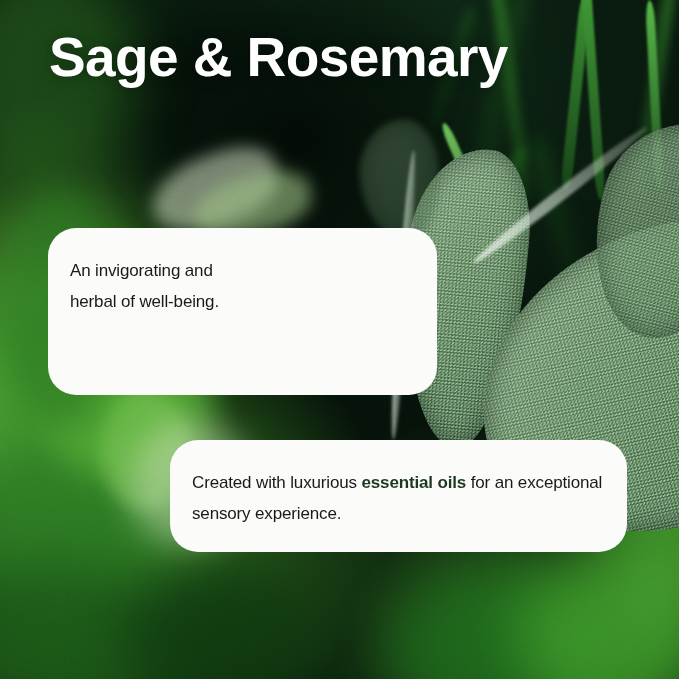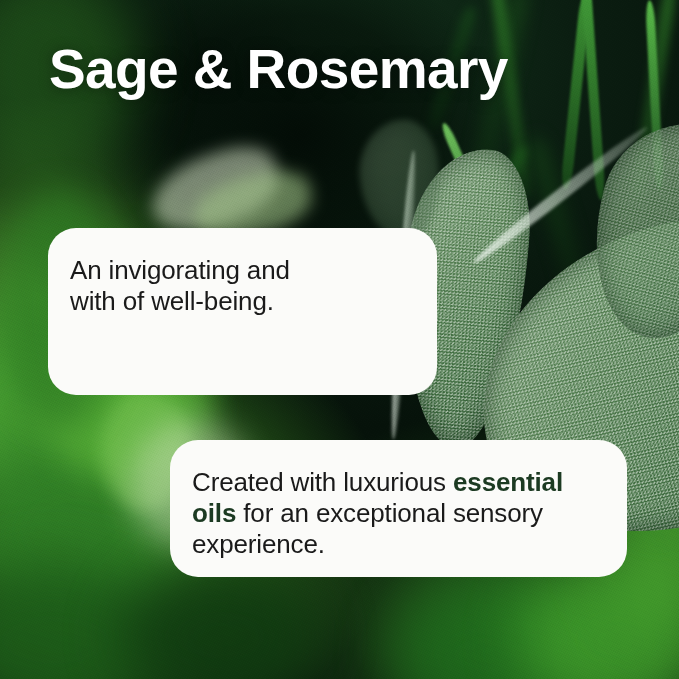--- a/index.html
+++ b/index.html
@@ -80,55 +80,55 @@
       repeating-linear-gradient(27deg, rgba(255,255,255,0.014) 0 1px, rgba(0,0,0,0.02) 1px 2px),
       repeating-linear-gradient(118deg, rgba(255,255,255,0.01) 0 1px, rgba(0,0,0,0.018) 1px 2px);
     mix-blend-mode: overlay;
     opacity: .75;
   }
 
   
   .title {
     position: absolute;
     left: 49px;
-    top: 40px;
+    top: 28px;
     margin: 0;
     color: #ffffff;
     font-size: 55px;
     font-weight: 700;
     letter-spacing: -0.6px;
     line-height: 1.08;
     white-space: nowrap;
     text-shadow: 0 1px 14px rgba(0,0,0,0.40);
   }
 
   .card {
     position: absolute;
     background: #fbfbf9;
     border-radius: 28px;
     color: #1a1a1a;
-    font-size: 26px;
+    font-size: 17px;
     line-height: 31px;
     letter-spacing: -0.15px;
     box-sizing: border-box;
   }
   .card p { margin: 0; }
 
   #card-1 {
     left: 48px;
     top: 228px;
     width: 389px;
     height: 167px;
     padding: 27px 22px 0 22px;
   }
   #card-2 {
     left: 170px;
     top: 440px;
     width: 457px;
-    height: 137px;
+    height: 112px;
     padding: 27px 22px 0 22px;
   }
 
   .bold-green {
     font-weight: 700;
     color: #1c3a22;
   }
 </style>
 </head>
 <body>
@@ -177,20 +177,20 @@
     <div class="sage" style="left:596px; top:120px; width:150px; height:220px; border-radius:60% 40% 50% 50% / 40% 40% 60% 60%; transform:rotate(14deg); opacity:.8;"></div>
     <div class="sage" style="left:360px; top:120px; width:80px; height:120px; border-radius:60% 40% 48% 52% / 46% 38% 62% 54%; transform:rotate(-6deg); opacity:.35; filter:blur(3px);"></div>
   </div>
 
   <div class="bg-layer bg-grain"></div>
 
   <h1 class="title">Sage &amp; Rosemary</h1>
 
   <div class="card" id="card-1">
     <p>An invigorating and</p>
-    <p>with of well-being.</p>
+    <p>herbal of well-being.</p>
   </div>
 
   <div class="card" id="card-2">
     <p><span>Created with luxurious </span><span class="bold-green">essential oils</span><span> for an exceptional sensory experience.</span></p>
   </div>
 
 </div>
 
 </body></html>

